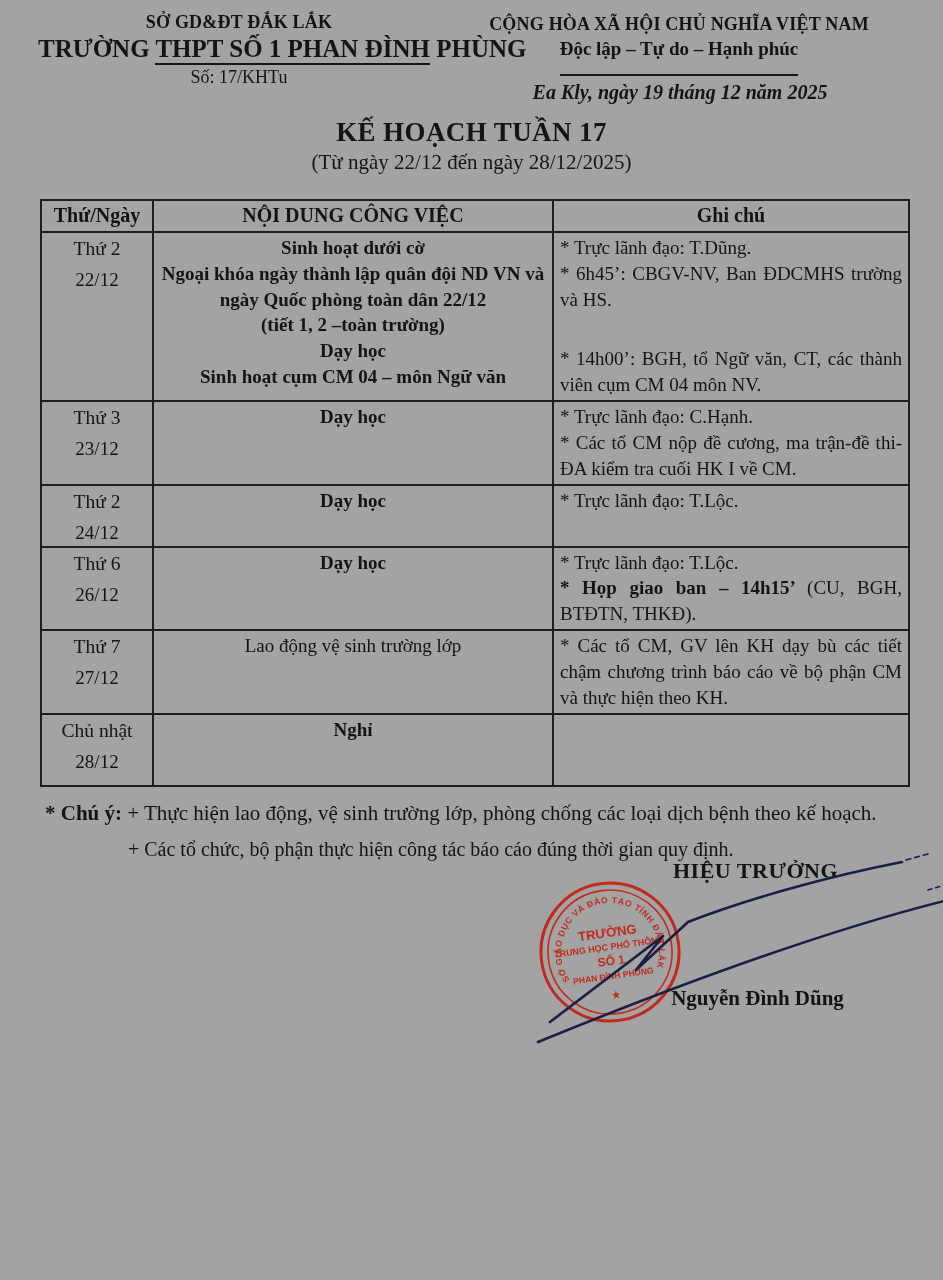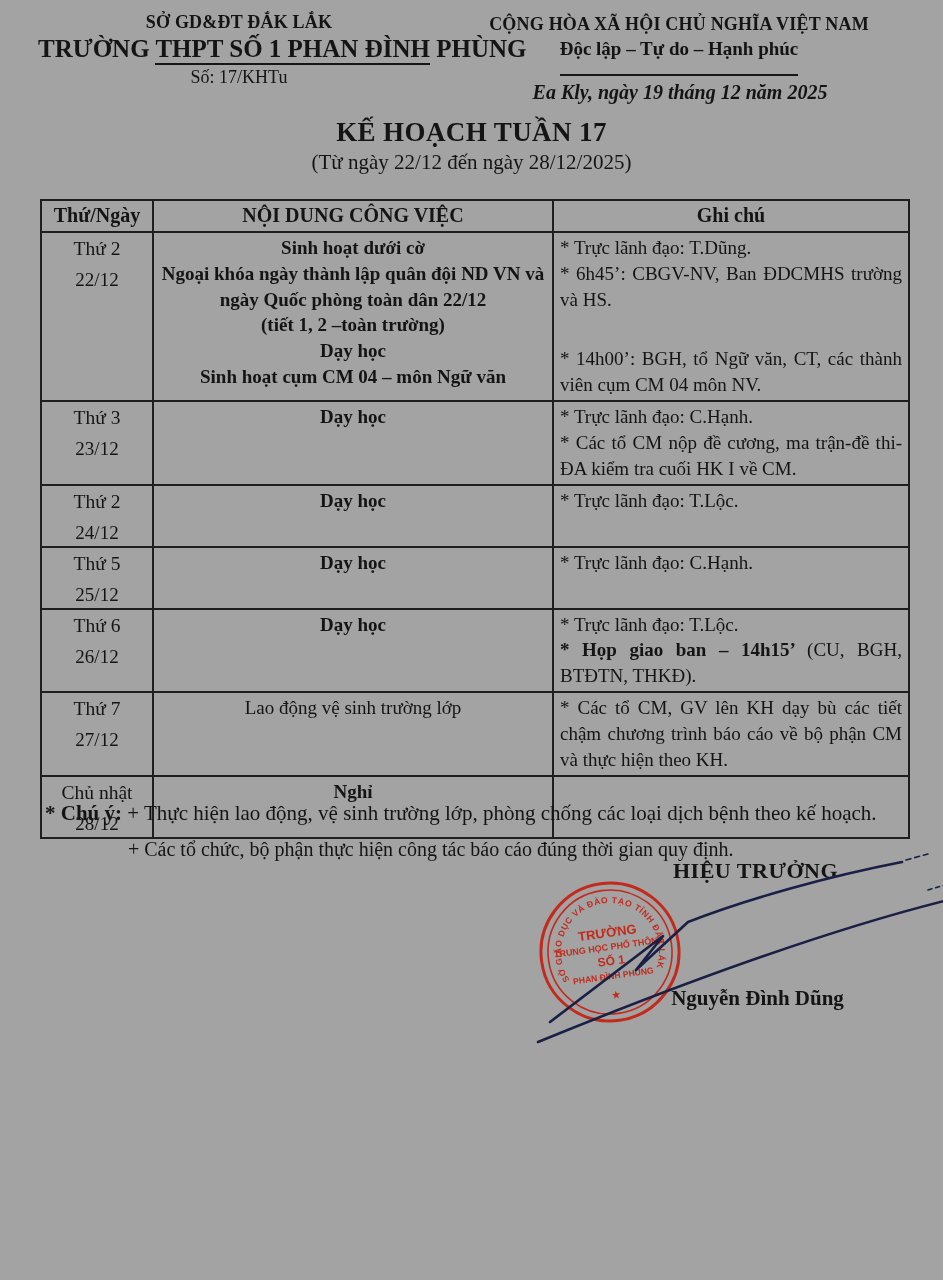--- a/index.html
+++ b/index.html
@@ -131,32 +131,20 @@
           </td>
           <td class="content-cell">
             <div class="content-line"><span class="b">Dạy học</span></div>
           </td>
           <td class="notes-cell">
             <div class="note-line"><span>* Trực lãnh đạo: T.Lộc.</span></div>
           </td>
         </tr>
         <tr>
           <td class="day-cell">
-            <div class="day-txt">Thứ 5</div>
-            <div class="date-txt">25/12</div>
-          </td>
-          <td class="content-cell">
-            <div class="content-line"><span class="b">Dạy học</span></div>
-          </td>
-          <td class="notes-cell">
-            <div class="note-line"><span>* Trực lãnh đạo: C.Hạnh.</span></div>
-          </td>
-        </tr>
-        <tr>
-          <td class="day-cell">
             <div class="day-txt">Thứ 6</div>
             <div class="date-txt">26/12</div>
           </td>
           <td class="content-cell">
             <div class="content-line"><span class="b">Dạy học</span></div>
           </td>
           <td class="notes-cell">
             <div class="note-line"><span>* Trực lãnh đạo: T.Lộc.</span></div>
             <div class="note-line"><span class="b">* Họp giao ban – 14h15’ </span><span>(CU, BGH, BTĐTN, THKĐ).</span></div>
           </td>

